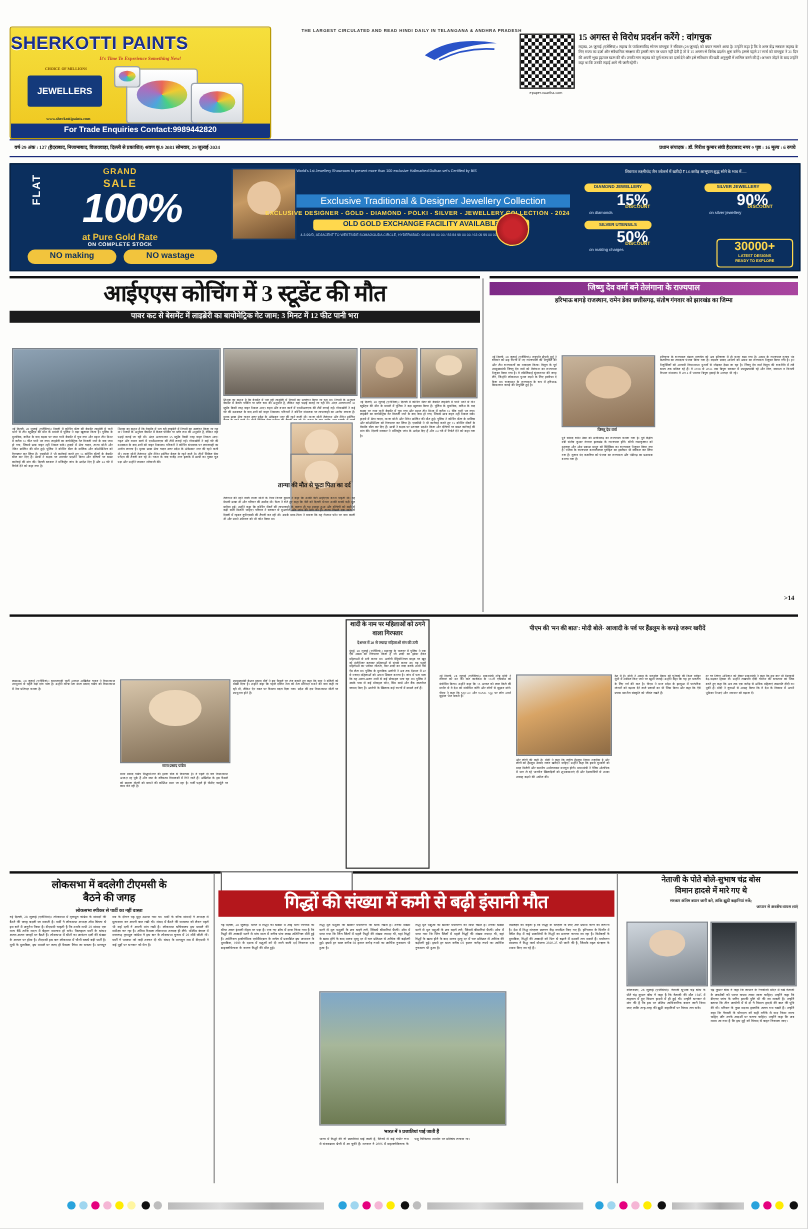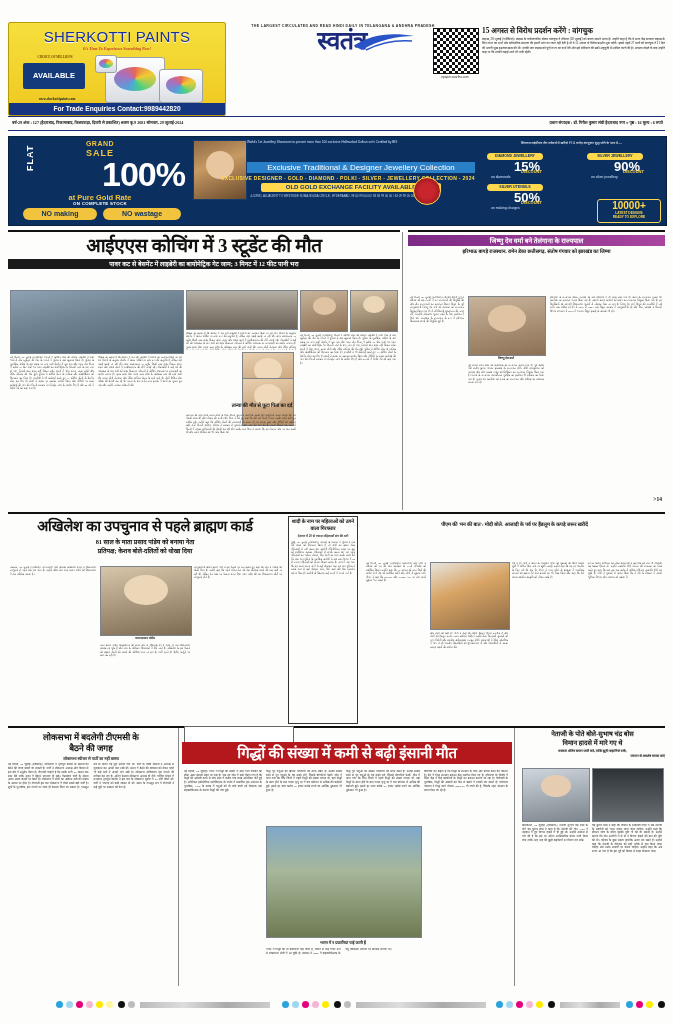--- a/index.html
+++ b/index.html
@@ -10,22 +10,22 @@
   
   .body-text{font-size:2.55px;line-height:3.45px;color:#2a2a2a;text-align:justify;
              word-spacing:.3px;letter-spacing:.05px;overflow:hidden;font-family:"Liberation Serif",serif;}
   .body-text.b{font-size:2.75px;line-height:3.7px;}
   .cap{font-size:3px;line-height:4px;color:#1a1a1a;text-align:center;font-weight:bold;}
 
   
   .sherkotti{position:absolute;left:8px;top:22px;width:216px;height:92px;
      background:linear-gradient(180deg,#f6df3c 0%,#f3d632 40%,#efc71f 100%);
      border:1px solid #b99a07;border-radius:2px;overflow:hidden;}
-  .sher-title{font-family:"Liberation Sans",sans-serif;font-weight:normal;font-size:15px;
-     color:#1b2f8a;text-align:center;letter-spacing:.2px;margin-top:5px;
+  .sher-title{font-family:"Liberation Sans",sans-serif;font-weight:bold;font-size:15px;
+     color:#1b2f8a;letter-spacing:.2px;margin-top:5px;
      text-shadow:0 1px 0 #fff;}
   .sher-sub{font-size:4px;color:#c0392b;text-align:center;font-style:italic;font-weight:bold;margin-top:1px;}
   .sher-mid{position:relative;height:52px;}
   .sher-badge{position:absolute;left:14px;top:12px;width:62px;height:26px;background:#143a7b;
      color:#fff;font-family:"Liberation Sans",sans-serif;font-weight:bold;font-size:7.5px;
      text-align:center;line-height:26px;border-radius:2px;}
   .sher-tiny{position:absolute;left:8px;top:4px;width:76px;text-align:center;font-size:3.2px;color:#7a4a00;font-weight:bold;}
   .sher-url{position:absolute;left:8px;bottom:2px;width:80px;text-align:center;font-size:3.4px;color:#123;font-weight:bold;}
   .bucket{position:absolute;border-radius:3px;background:linear-gradient(180deg,#ffffff,#d9dde2);
      border:1px solid #9aa2ab;}
@@ -63,22 +63,22 @@
   .jad{position:absolute;left:8px;top:136px;width:657px;height:88px;background:#0b2f5e;overflow:hidden;
        border:1px solid #08213f;}
   .jad-a{position:absolute;left:0;top:0;width:182px;height:88px;
      background:radial-gradient(circle at 50% 35%,#14447f 0%,#072murky 0%,#07264d 100%);}
   .grand{position:absolute;left:0;top:3px;width:182px;text-align:center;color:#f2c43d;
      font-family:"Liberation Sans",sans-serif;font-weight:bold;font-size:7px;letter-spacing:.5px;}
   .sale-w{position:absolute;left:0;top:11px;width:182px;text-align:center;color:#f2c43d;
      font-family:"Liberation Sans",sans-serif;font-weight:bold;font-size:9px;letter-spacing:1px;}
   .flat{position:absolute;left:16px;top:34px;color:#fff;font-family:"Liberation Sans",sans-serif;
      font-weight:bold;font-size:9px;transform:rotate(-90deg);transform-origin:left top;letter-spacing:1px;}
-  .hundred{position:absolute;left:26px;top:20px;width:150px;text-align:right;color:#fff;
-     font-family:"Liberation Sans",sans-serif;font-weight:bold;font-size:34px;line-height:34px;letter-spacing:-1px;}
+  .hundred{position:absolute;left:26px;top:20px;width:150px;text-align:center;color:#fff;
+     font-family:"Liberation Sans",sans-serif;font-weight:bold;font-size:34px;line-height:34px;letter-spacing:-1px;font-style:italic;}
   .pure{position:absolute;left:0;top:56px;width:182px;text-align:center;color:#f2c43d;
      font-family:"Liberation Sans",sans-serif;font-weight:bold;font-size:7.5px;}
   .oncomplete{position:absolute;left:0;top:64px;width:182px;text-align:center;color:#fff;
      font-family:"Liberation Sans",sans-serif;font-size:4.4px;font-weight:bold;letter-spacing:.3px;}
   .pill{position:absolute;top:71px;height:12px;border-radius:6px;background:#f2c43d;color:#0b2f5e;
      font-family:"Liberation Sans",sans-serif;font-weight:bold;font-size:7px;line-height:12px;text-align:center;}
   .jad-b{position:absolute;left:182px;top:0;width:286px;height:88px;}
   .jphoto{position:absolute;left:2px;top:3px;width:52px;height:58px;border:1px solid #143c6d;
      background:linear-gradient(160deg,#8e6a45,#c79a63 40%,#6b4a2c);}
   .jphoto:after{content:"";position:absolute;left:12px;top:10px;width:28px;height:28px;border-radius:50%;
@@ -149,32 +149,31 @@
 </head>
 <body>
 
 <div class="page">
 
   <div class="sherkotti">
     <div class="sher-title">SHERKOTTI PAINTS</div>
     <div class="sher-sub">It's Time To Experience Something New!</div>
     <div class="sher-mid">
       <div class="sher-tiny">CHOICE OF MILLIONS</div>
-      <div class="sher-badge">AVAILABLE</div>
+      <div class="sher-badge">JEWELLERS</div>
       <div class="sher-url">www.sherkottipaints.com</div>
       <div class="bucket" style="left:96px;top:6px;width:58px;height:44px;"></div>
       <div class="bucket" style="left:150px;top:18px;width:42px;height:32px;"></div>
       <div class="bucket" style="left:86px;top:4px;width:20px;height:16px;"></div>
     </div>
     <div class="sher-foot">For Trade Enquiries Contact:9989442820</div>
   </div>
 
   <div class="tagline">THE LARGEST CIRCULATED AND READ HINDI DAILY IN TELANGANA &amp; ANDHRA PRADESH</div>
   <div class="mast">
-    <div class="l1">स्वतंत्र</div>
   </div>
   <svg class="swoosh" viewBox="0 0 64 22">
     <path d="M2 16 C18 4, 40 2, 62 6 C46 6, 26 10, 10 20 Z" fill="#2a53c8"></path>
     <path d="M14 20 C30 12, 46 10, 60 11" stroke="#2a53c8" stroke-width="1.4" fill="none"></path>
   </svg>
 
   <div class="qrbox">
     <div class="qr"></div>
     <div class="qr-url">epaper.vaartha.com</div>
   </div>
@@ -222,21 +221,21 @@
       <div class="offpct" style="left:114px;top:22px;">90%</div>
       <div class="offdisc" style="left:146px;top:32px;">DISCOUNT</div>
       <div class="offsub" style="left:114px;top:38px;">on silver jewellery</div>
 
       <div class="offlabel" style="left:10px;top:47px;width:56px;">SILVER UTENSILS</div>
       <div class="offpct" style="left:14px;top:53px;">50%</div>
       <div class="offdisc" style="left:44px;top:63px;">DISCOUNT</div>
       <div class="offsub" style="left:14px;top:69px;">on making charges</div>
 
       <div class="bigcount">
-        <span style="font-size:10px;line-height:11px;">10000+</span>
+        <span style="font-size:10px;line-height:11px;">30000+</span>
         <span>LATEST DESIGNS</span>
         <span>READY TO EXPLORE</span>
       </div>
     </div>
   </div>
 
   <div style="position:absolute;left:8px;top:230px;width:392px;">
     <div class="rule2"></div>
     <div class="h-main" style="margin-top:3px;">आईएएस कोचिंग में 3 स्टूडेंट की मौत</div>
     <div class="kicker" style="margin-top:3px;">पावर कट से बेसमेंट में लाइब्रेरी का बायोमेट्रिक गेट जाम; 3 मिनट में 12 फीट पानी भरा</div>
@@ -268,25 +267,20 @@
   <div class="ph portrait" style="position:absolute;left:468px;top:296px;width:76px;height:58px;"></div>
   <div class="cap" style="position:absolute;left:462px;top:356px;width:88px;font-size:3.2px;">जिष्णु देव वर्मा</div>
 
   <div class="body-text" style="position:absolute;left:410px;top:296px;width:54px;height:206px;">नई दिल्ली, 28 जुलाई (एजेंसियां)। राष्ट्रपति द्रौपदी मुर्मू ने रविवार को छह राज्यों में नए राज्यपालों की नियुक्ति की और तीन राज्यपालों का तबादला किया। त्रिपुरा के पूर्व उपमुख्यमंत्री जिष्णु देव वर्मा को तेलंगाना का राज्यपाल नियुक्त किया गया है। वे तमिलिसाई सुंदरराजन की जगह लेंगे, जिन्होंने लोकसभा चुनाव लड़ने के लिए इस्तीफा दे दिया था। राजस्थान के राज्यपाल के रूप में हरिभाऊ किसनराव बागड़े की नियुक्ति हुई है।</div>
   <div class="body-text" style="position:absolute;left:468px;top:364px;width:76px;height:138px;">पूर्व सांसद रामेन डेका को छत्तीसगढ़ का राज्यपाल बनाया गया है। पूर्व केंद्रीय मंत्री संतोष कुमार गंगवार झारखंड के राज्यपाल होंगे। सीपी राधाकृष्णन को महाराष्ट्र और ओम प्रकाश माथुर को सिक्किम का राज्यपाल नियुक्त किया गया है। पंजाब के राज्यपाल बनवारीलाल पुरोहित का इस्तीफा भी स्वीकार कर लिया गया है। गुलाब चंद कटारिया को पंजाब का राज्यपाल और चंडीगढ़ का प्रशासक बनाया गया है।</div>
   <div class="body-text" style="position:absolute;left:550px;top:296px;width:112px;height:196px;">हरियाणा के राज्यपाल बंडारू दत्तात्रेय को अब हरियाणा में ही बनाए रखा गया है। असम के राज्यपाल गुलाब चंद कटारिया का तबादला पंजाब किया गया है। लक्ष्मण प्रसाद आचार्य को असम का राज्यपाल नियुक्त किया गया है। इन नियुक्तियों को आगामी विधानसभा चुनावों से जोड़कर देखा जा रहा है। जिष्णु देव वर्मा त्रिपुरा की राजनीति में लंबे समय तक सक्रिय रहे हैं। वे 2018 से 2023 तक त्रिपुरा सरकार में उपमुख्यमंत्री रहे और वित्त, स्वास्थ्य व बिजली विभाग संभाला। वे 2014 में भाजपा त्रिपुरा इकाई के अध्यक्ष भी रहे।</div>
   <div class="contmark" style="position:absolute;left:600px;top:496px;width:62px;">&gt;14</div>
 
   <div style="position:absolute;left:8px;top:512px;width:657px;border-top:2px solid #111;"></div>
 
-  <div style="position:absolute;left:8px;top:518px;width:274px;">
-    <div class="h-main2">अखिलेश का उपचुनाव से पहले ब्राह्मण कार्ड</div>
-    <div class="subhead" style="margin-top:3px;">81 साल के माता प्रसाद पांडेय को बनाया नेता</div>
-    <div class="subhead">प्रतिपक्ष; केशव बोले-दलितों को धोखा दिया</div>
-  </div>
   <div class="ph man-b" style="position:absolute;left:100px;top:566px;width:90px;height:68px;"></div>
   <div class="cap" style="position:absolute;left:100px;top:636px;width:90px;font-size:3.2px;">माता प्रसाद पांडेय</div>
   <div class="body-text" style="position:absolute;left:10px;top:566px;width:86px;height:156px;">लखनऊ, 28 जुलाई (एजेंसियां)। समाजवादी पार्टी अध्यक्ष अखिलेश यादव ने विधानसभा उपचुनाव से पहले बड़ा दांव चला है। उन्होंने वरिष्ठ नेता माता प्रसाद पांडेय को विधानसभा में नेता प्रतिपक्ष बनाया है।</div>
   <div class="body-text" style="position:absolute;left:100px;top:644px;width:90px;height:78px;">माता प्रसाद पांडेय सिद्धार्थनगर की इटवा सीट से विधायक हैं। वे पहले दो बार विधानसभा अध्यक्ष रह चुके हैं और सपा के वरिष्ठतम विधायकों में गिने जाते हैं। अखिलेश के इस फैसले को ब्राह्मण वोटरों को साधने की कोशिश माना जा रहा है। पार्टी पहले ही पीडीए फार्मूले पर काम कर रही है।</div>
   <div class="body-text" style="position:absolute;left:194px;top:566px;width:88px;height:156px;">उपमुख्यमंत्री केशव प्रसाद मौर्य ने इस फैसले पर तंज कसते हुए कहा कि सपा ने दलितों को धोखा दिया है। उन्होंने कहा कि पहले दलित नेता को नेता प्रतिपक्ष बनाने की बात कही जा रही थी, लेकिन ऐन वक्त पर फैसला बदल दिया गया। प्रदेश की दस विधानसभा सीटों पर उपचुनाव होने हैं।</div>
 
   <div style="position:absolute;left:288px;top:516px;width:70px;height:208px;border:1px solid #333;padding:2px;box-sizing:border-box;">
     <div style="font-size:5px;font-weight:bold;text-align:center;line-height:6.6px;color:#111;">शादी के नाम पर महिलाओं को ठगने वाला गिरफ्तार</div>
     <div style="font-size:3.2px;font-weight:bold;text-align:center;line-height:4.4px;color:#333;margin-top:2px;">देशभर में 20 से ज्यादा महिलाओं संग की ठगी</div>
     <div class="body-text" style="height:150px;margin-top:2px;">मुंबई, 28 जुलाई (एजेंसियां)। महाराष्ट्र के पालघर में पुलिस ने एक ऐसे शख्स को गिरफ्तार किया है जो शादी का झांसा देकर महिलाओं से ठगी करता था। आरोपी मैट्रिमोनियल साइट पर खुद को इंजीनियर बताकर महिलाओं से संपर्क करता था। वह पहले महिलाओं का भरोसा जीतता, फिर शादी का वादा करके उनसे पैसे ऐंठ लेता था। पुलिस के मुताबिक आरोपी ने अब तक देशभर में 20 से ज्यादा महिलाओं को अपना शिकार बनाया है। जांच में पता चला कि वह अलग-अलग नामों से कई प्रोफाइल चला रहा था। पुलिस ने उसके पास से कई मोबाइल फोन, सिम कार्ड और बैंक दस्तावेज बरामद किए हैं। आरोपी के खिलाफ कई राज्यों में मामले दर्ज हैं।</div>

